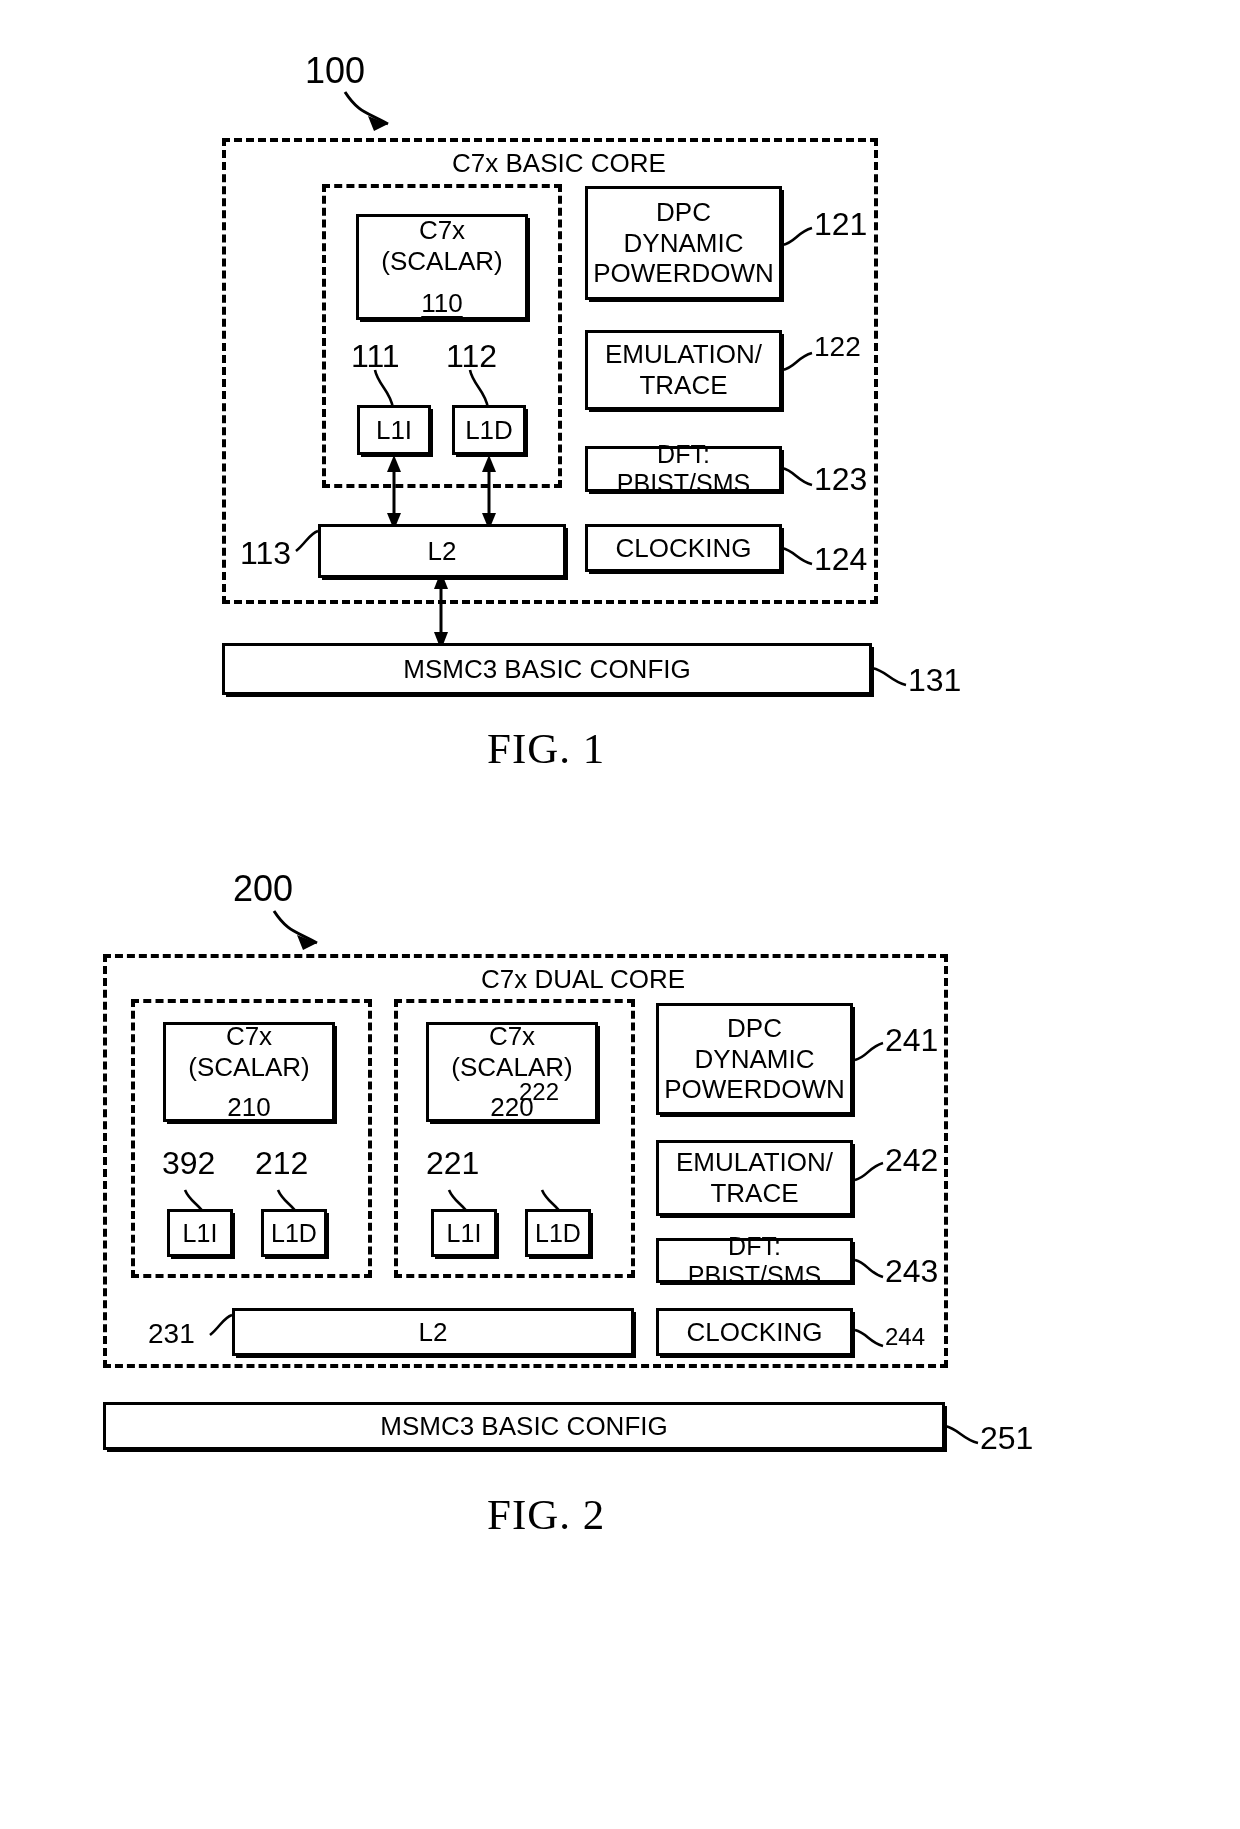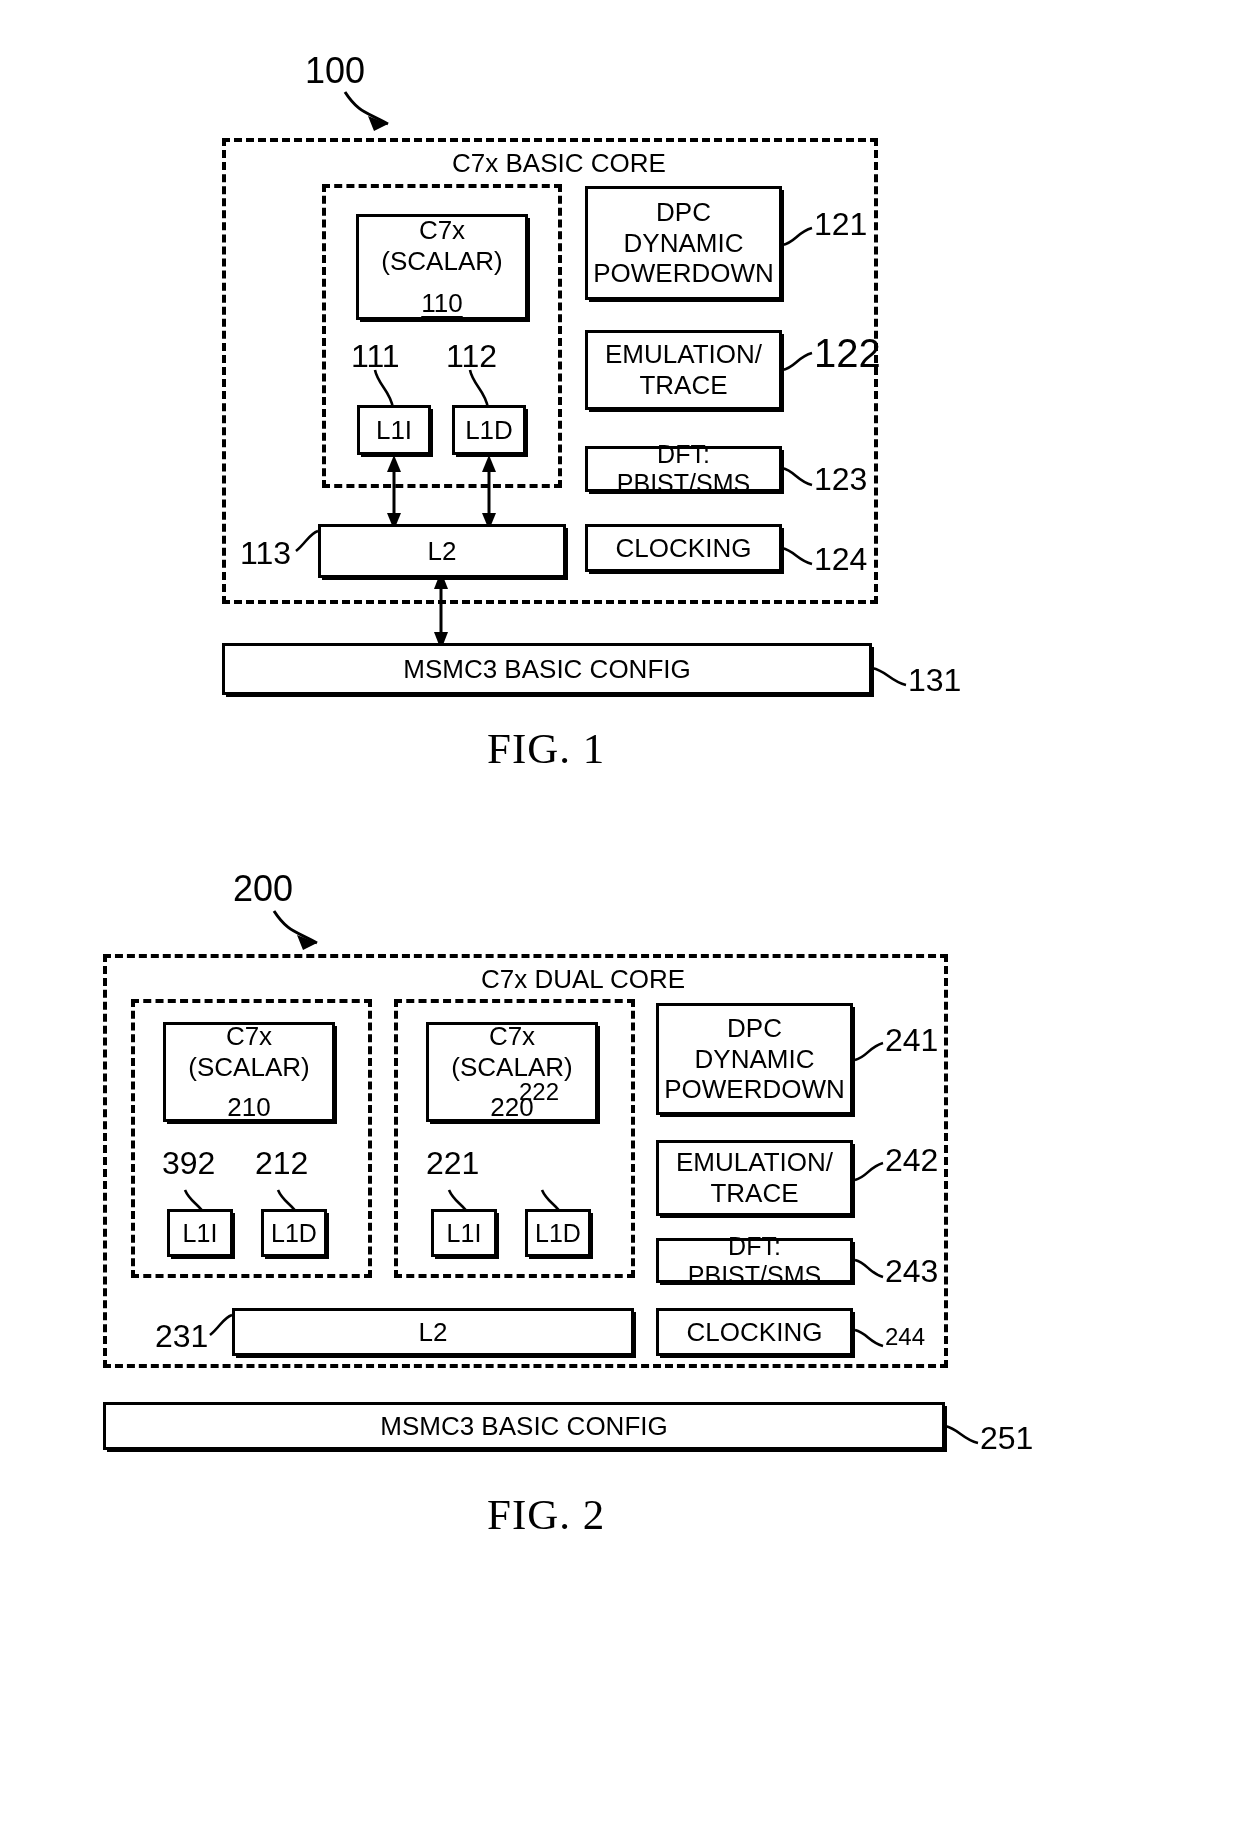--- a/index.html
+++ b/index.html
@@ -97,21 +97,21 @@
       </div>
     </div>
     <div class="smallref" style="left:814px;top:206px;font-size:32px;">121</div>
 
     <div class="box" style="left:585px;top:330px;width:197px;height:80px;">
       <div class="lines t26">
         <div>EMULATION/</div>
         <div>TRACE</div>
       </div>
     </div>
-    <div class="smallref" style="left:814px;top:331px;font-size:40px;text-align:center;">122</div>
+    <div class="smallref" style="left:814px;top:331px;font-size:28px;text-align:center;">122</div>
 
     <div class="box" style="left:585px;top:446px;width:197px;height:46px;">
       <span class="t25">DFT: PBIST/SMS</span>
     </div>
     <div class="smallref" style="left:814px;top:461px;font-size:32px;">123</div>
 
     <div class="box" style="left:585px;top:524px;width:197px;height:48px;">
       <span class="t26">CLOCKING</span>
     </div>
     <div class="smallref" style="left:814px;top:541px;font-size:32px;">124</div>
@@ -183,21 +183,21 @@
     <div class="box" style="left:431px;top:1209px;width:66px;height:48px;">
       <span class="t25">L1I</span>
     </div>
     <div class="box" style="left:525px;top:1209px;width:66px;height:48px;">
       <span class="t25">L1D</span>
     </div>
 
     <div class="box" style="left:232px;top:1308px;width:402px;height:48px;">
       <span class="t26">L2</span>
     </div>
-    <div class="smallref" style="left:155px;top:1318px;font-size:32px;">231</div>
+    <div class="smallref" style="left:148px;top:1318px;font-size:28px;">231</div>
 
     <div class="box" style="left:656px;top:1003px;width:197px;height:112px;">
       <div class="lines t26">
         <div>DPC</div>
         <div>DYNAMIC</div>
         <div>POWERDOWN</div>
       </div>
     </div>
     <div class="smallref" style="left:885px;top:1022px;font-size:32px;">241</div>
 

